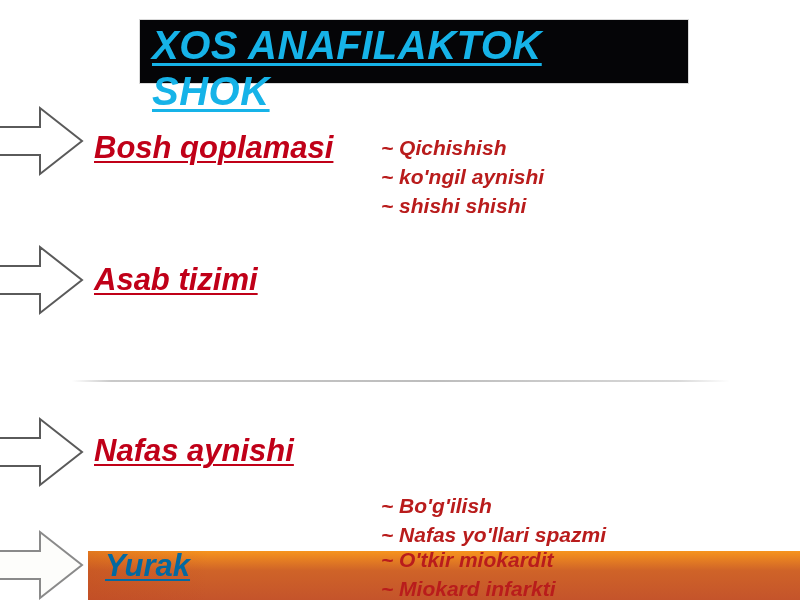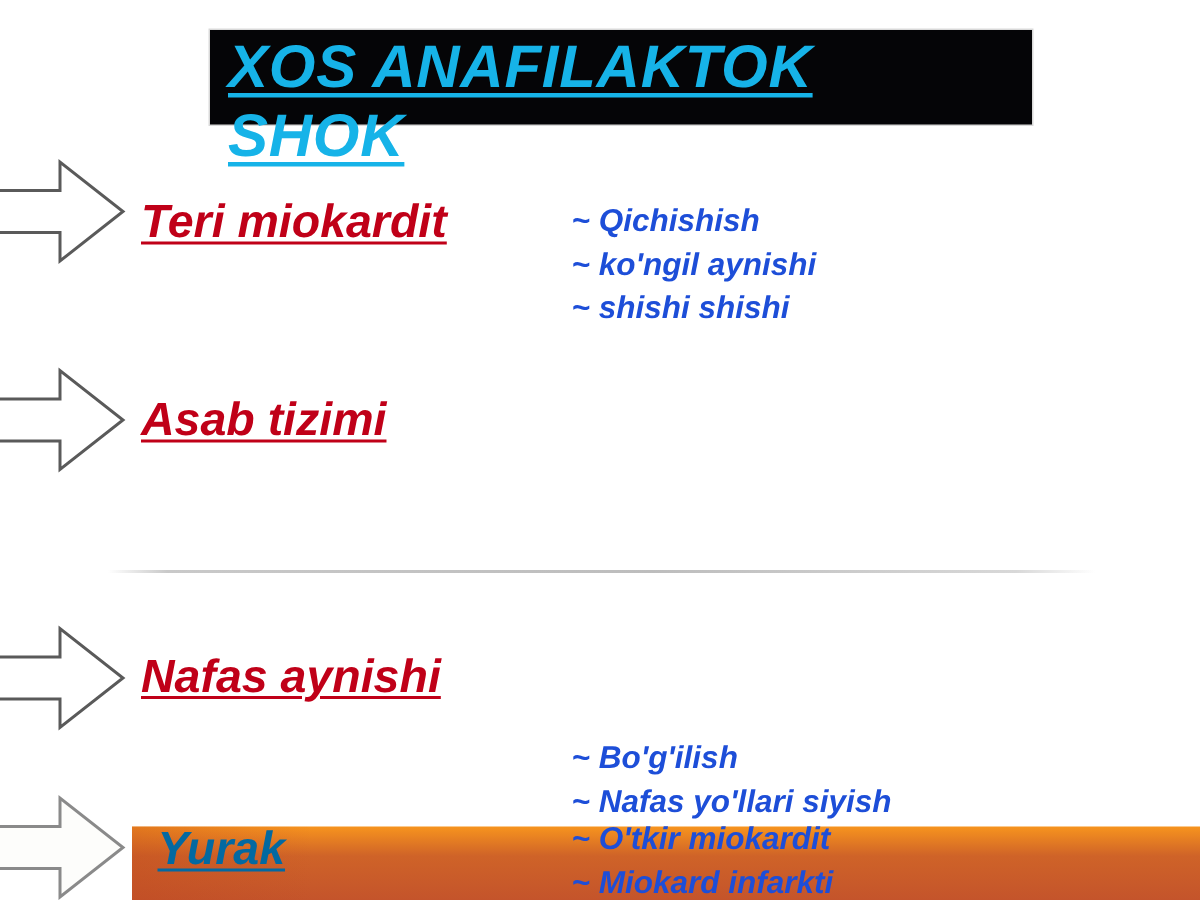--- a/index.html
+++ b/index.html
@@ -79,21 +79,21 @@
   .head-nafas  { left: 94px;  top: 433px; }
   .head-yurak  { left: 105px; top: 548px; color: #0369a1; }
 
   
   .sym-list {
     position: absolute;
     left: 381px;
     font-size: 21px;
     font-weight: bold;
     font-style: italic;
-    color: #1d4ed8;
+    color: #b91c1c;
     line-height: 29px;
     white-space: nowrap;
   }
   .sym-list div { white-space: nowrap; }
   .list-teri  { top: 133px; }
   .list-asab  { top: 257px; }
   .list-nafas { top: 447px; margin-top: 44px; }
   .list-yurak { top: 545px; }
 
   
@@ -152,33 +152,33 @@
     <svg viewBox="0 0 108 74" xmlns="http://www.w3.org/2000/svg">
       <polygon points="2,23 62,23 62,4 104,37 62,70 62,51 2,51" fill="#ffffff" stroke="#5a5a5a" stroke-width="2"></polygon>
     </svg>
   </div>
   <div class="arrow arrow-4">
     <svg viewBox="0 0 108 74" xmlns="http://www.w3.org/2000/svg">
       <polygon points="2,23 62,23 62,4 104,37 62,70 62,51 2,51" fill="#fdfdfb" stroke="#8a8a8a" stroke-width="2"></polygon>
     </svg>
   </div>
 
-  <div class="section-head head-teri">Teri miokardit</div>
+  <div class="section-head head-teri">Bosh qoplamasi</div>
   <div class="sym-list list-teri">
     <div>~ Qichishish</div>
     <div>~ ko'ngil aynishi</div>
     <div>~ shishi shishi</div>
   </div>
 
   <div class="section-head head-asab">Asab tizimi</div>
 
   <div class="section-head head-nafas">Nafas aynishi</div>
   <div class="sym-list list-nafas">
     <div>~ Bo'g'ilish</div>
-    <div>~ Nafas yo'llari siyish</div>
+    <div>~ Nafas yo'llari spazmi</div>
   </div>
 
   <div class="section-head head-yurak">Yurak</div>
   <div class="sym-list list-yurak">
     <div>~ O'tkir miokardit</div>
     <div>~ Miokard infarkti</div>
   </div>
 
 </div>
 

